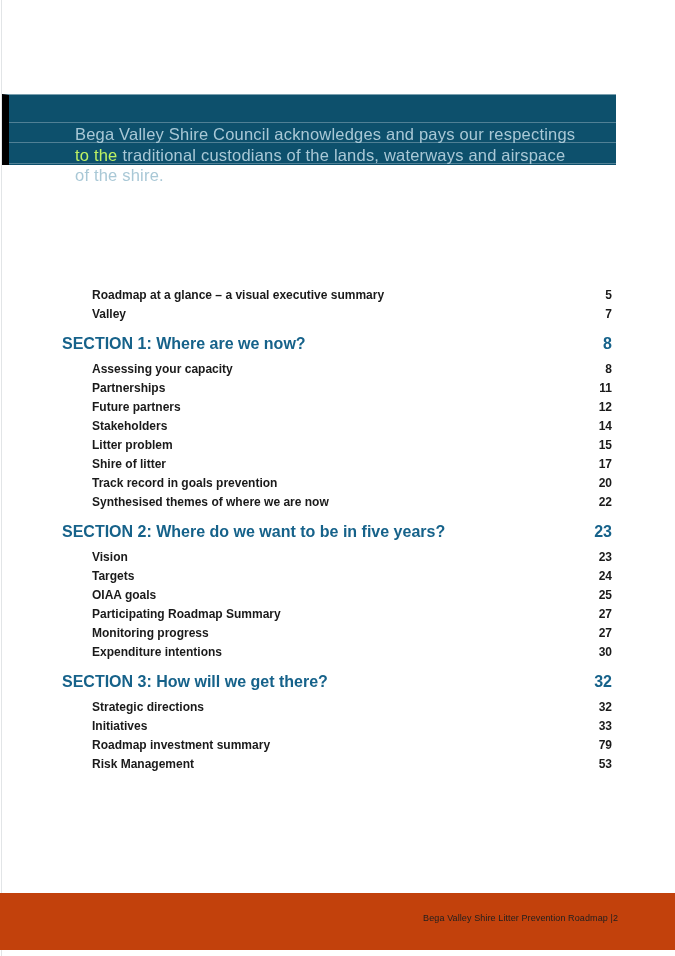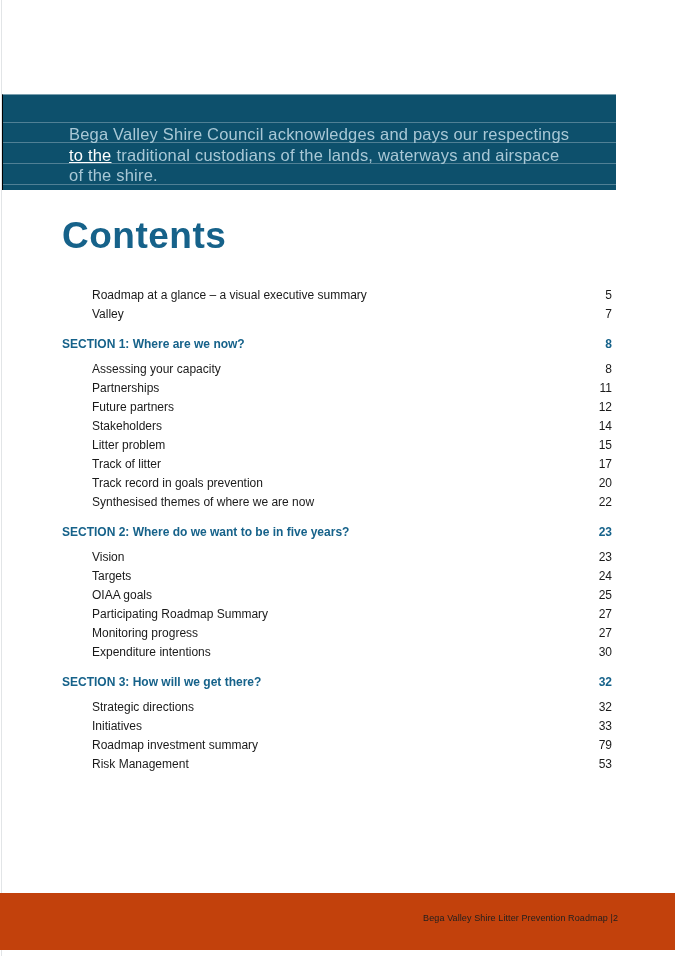--- a/index.html
+++ b/index.html
@@ -14,23 +14,23 @@
   .edge-line {
     position: absolute;
     left: 1px; top: 0;
     width: 1px; height: 956px;
     background: #e2e5e7;
   }
   
   .banner {
     position: absolute;
     left: 2px; top: 94px;
-    width: 614px; height: 96px;
+    width: 614px; height: 71px;
     background: #0d506c;
-    border-left: 1px solid #000000;
+    border-left: 7px solid #000000;
     border-top: 1px solid rgba(255,255,255,0.45);
     box-sizing: border-box;
   }
   .stripe {
     position: absolute;
     left: 0; right: 0;
     height: 1px;
     background: rgba(255,255,255,0.28);
   }
   .stripe.s1 { top: 27px; }
@@ -39,21 +39,21 @@
   .stripe.s4 { top: 89px; }
   .banner-text {
     position: absolute;
     left: 66px; top: 29px;
     color: #a9c8d6;
     font-size: 16.5px;
     line-height: 20.6px;
     letter-spacing: 0.2px;
     white-space: nowrap;
   }
-  .banner-text .lead { color: #ffffff; margin-right: 0.3em; text-decoration: underline; }
+  .banner-text .lead { color: #bef264; margin-right: 0.3em; }
   
   .contents-title {
     position: absolute;
     left: 62px; top: 216px;
     margin: 0;
     font-size: 37px;
     line-height: 40px;
     font-weight: bold;
     letter-spacing: 0.5px;
     color: #16628a;
@@ -67,28 +67,28 @@
   .toc-group { display: flow-root; }
   .toc-row {
     display: flex;
     justify-content: space-between;
     align-items: center;
   }
   .toc-row.item {
     height: 19px;
     padding-left: 30px;
     font-size: 12px;
-    font-weight: normal;
+    font-weight: bold;
     color: #1a1a1a;
   }
   .toc-row.section {
     height: 18px;
     margin-top: 12px;
     margin-bottom: 6px;
-    font-size: 12px;
+    font-size: 16px;
     font-weight: bold;
     color: #16628a;
   }
   .toc-label { white-space: nowrap; }
   .toc-page { text-align: right; }
   
   .footer {
     position: absolute;
     left: 0; top: 893px;
     width: 675px; height: 57px;
@@ -114,21 +114,20 @@
     <div class="stripe s2"></div>
     <div class="stripe s3"></div>
     <div class="stripe s4"></div>
     <div class="banner-text">
       <div class="b-line">Bega Valley Shire Council acknowledges and pays our respectings</div>
       <div class="b-line"><span class="lead">to the</span><span>traditional custodians of the lands, waterways and airspace</span></div>
       <div class="b-line">of the shire.</div>
     </div>
   </div>
 
-  <h1 class="contents-title">Contents</h1>
 
   <div class="toc" id="toc">
       <div class="toc-group">
         <div class="toc-row item">
           <span class="toc-label">Roadmap at a glance – a visual executive summary</span>
           <span class="toc-page">5</span>
         </div>
         <div class="toc-row item">
           <span class="toc-label">Valley</span>
           <span class="toc-page">7</span>
@@ -153,21 +152,21 @@
         </div>
         <div class="toc-row item">
           <span class="toc-label">Stakeholders</span>
           <span class="toc-page">14</span>
         </div>
         <div class="toc-row item">
           <span class="toc-label">Litter problem</span>
           <span class="toc-page">15</span>
         </div>
         <div class="toc-row item">
-          <span class="toc-label">Track of litter</span>
+          <span class="toc-label">Shire of litter</span>
           <span class="toc-page">17</span>
         </div>
         <div class="toc-row item">
           <span class="toc-label">Track record in goals prevention</span>
           <span class="toc-page">20</span>
         </div>
         <div class="toc-row item">
           <span class="toc-label">Synthesised themes of where we are now</span>
           <span class="toc-page">22</span>
         </div>

